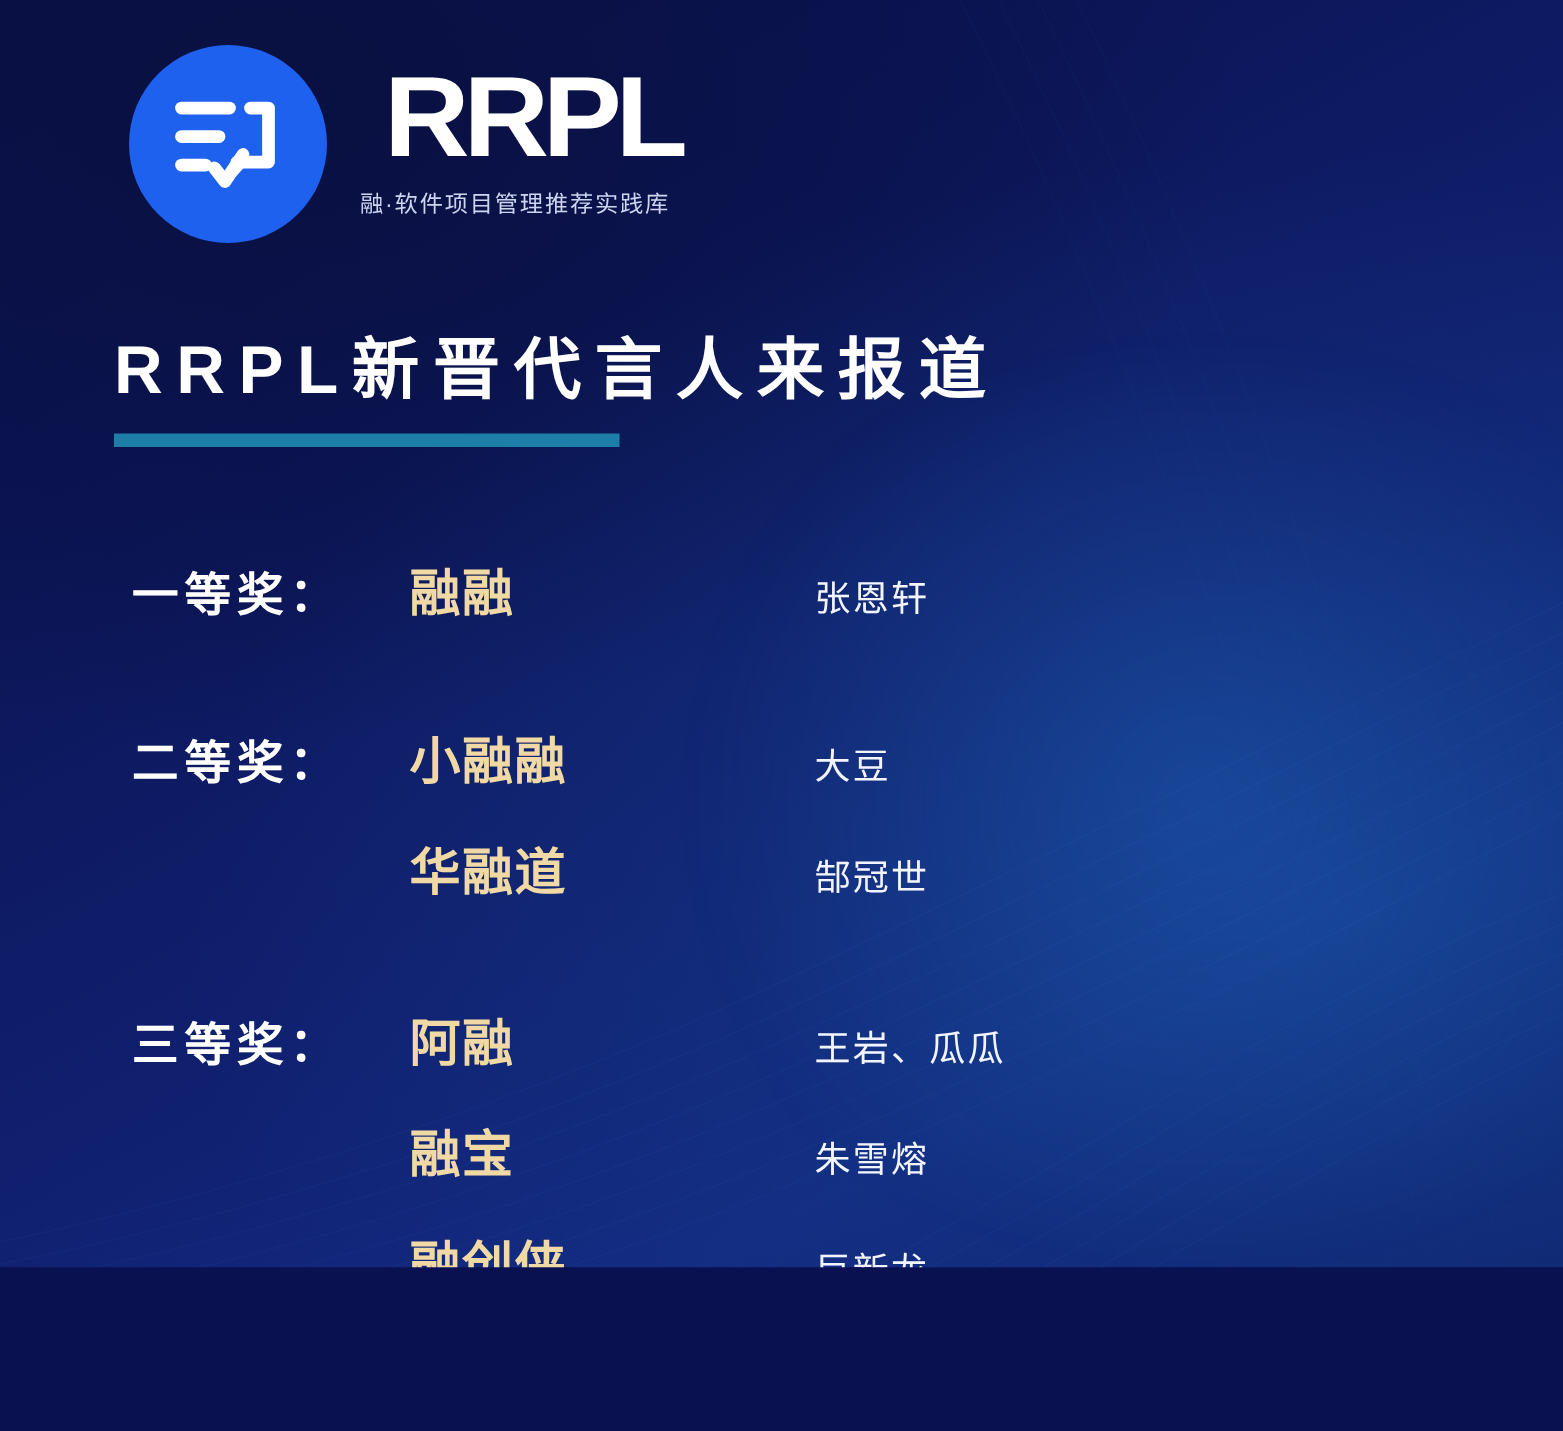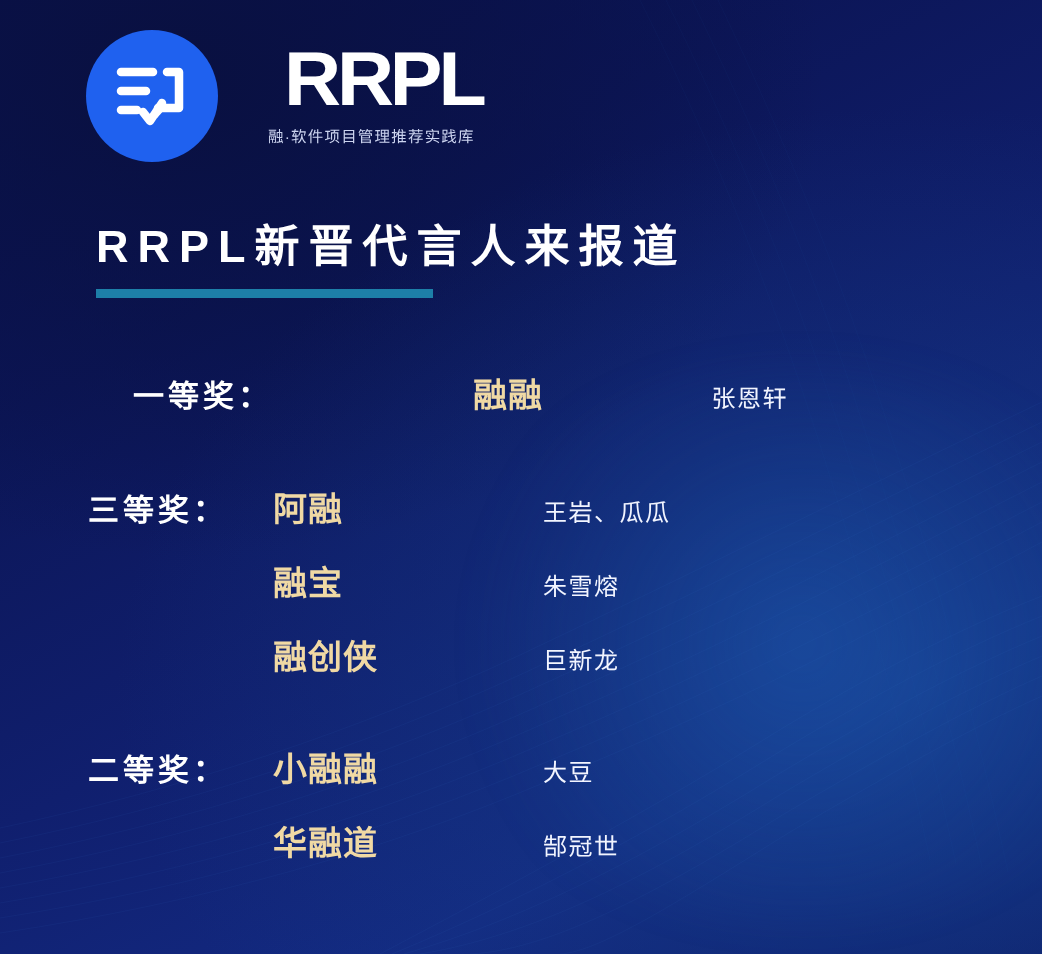--- a/index.html
+++ b/index.html
@@ -4,21 +4,21 @@
 <title>RRPL 新晋代言人来报道</title>
 <style>
   html, body {
     margin: 0;
     padding: 0;
     background: #0a1150;
   }
   #poster {
     position: relative;
     width: 1042px;
-    height: 954px;
+    height: 845px;
     overflow: hidden;
     font-family: "Liberation Sans", "DejaVu Sans", sans-serif;
     background:
       radial-gradient(120% 95% at 88% 72%, rgba(23,74,152,0.62) 0%, rgba(21,60,134,0.34) 33%, rgba(12,28,92,0.0) 64%),
       radial-gradient(85% 70% at 18% 8%, rgba(9,16,64,0.95) 0%, rgba(9,17,70,0.45) 45%, rgba(10,20,78,0) 72%),
       linear-gradient(152deg, #09104a 0%, #0c1658 28%, #101f6e 55%, #132a82 78%, #0e1f6b 100%);
   }
 
   
   .bg-waves {
@@ -75,27 +75,26 @@
     transform: scaleX(1.04);
     transform-origin: left center;
   }
   .logo-tagline {
     margin-top: 7px;
     font-size: 15.5px;
     color: #ccd4ef;
     letter-spacing: 1.2px;
     white-space: nowrap;
     font-family: "Liberation Sans", "DejaVu Sans", sans-serif;
-    margin-left: 28px;
   }
 
   
   .title-block {
     position: absolute;
-    left: 96px;
+    left: 76px;
     top: 222px;
   }
   .title {
     font-size: 45px;
     font-weight: 700;
     color: #ffffff;
     letter-spacing: 9px;
     line-height: 1.12;
     white-space: nowrap;
     font-family: "Liberation Sans", "DejaVu Sans", sans-serif;
@@ -108,21 +107,21 @@
   }
 
   
   .awards {
     position: absolute;
     left: 88px;
     top: 368px;
     width: 700px;
   }
   .award-group { display: block; }
-  .group-gap-1 { margin-top: 0; text-align: right; }
+  .group-gap-1 { margin-top: 0; }
   .group-gap-2 { margin-top: 38px; }
   .group-gap-3 { margin-top: 40px; }
 
   .award-row {
     display: flex;
     align-items: baseline;
     height: 74px;
   }
   .award-label {
     width: 185px;
@@ -215,45 +214,45 @@
   <div class="awards">
 
     <div class="award-group group-gap-1">
       <div class="award-row">
         <span class="award-label">一等奖：</span>
         <span class="award-nick">融融</span>
         <span class="award-person">张恩轩</span>
       </div>
     </div>
 
+    <div class="award-group group-gap-2">
+      <div class="award-row">
+        <span class="award-label">二等奖：</span>
+        <span class="award-nick">小融融</span>
+        <span class="award-person">大豆</span>
+      </div>
+      <div class="award-row">
+        <span class="award-label"></span>
+        <span class="award-nick">华融道</span>
+        <span class="award-person">郜冠世</span>
+      </div>
+    </div>
+
     <div class="award-group group-gap-3">
       <div class="award-row">
         <span class="award-label">三等奖：</span>
         <span class="award-nick">阿融</span>
         <span class="award-person">王岩、瓜瓜</span>
       </div>
       <div class="award-row">
         <span class="award-label"></span>
         <span class="award-nick">融宝</span>
         <span class="award-person">朱雪熔</span>
       </div>
       <div class="award-row">
         <span class="award-label"></span>
         <span class="award-nick">融创侠</span>
         <span class="award-person">巨新龙</span>
       </div>
     </div>
 
-    <div class="award-group group-gap-2">
-      <div class="award-row">
-        <span class="award-label">二等奖：</span>
-        <span class="award-nick">小融融</span>
-        <span class="award-person">大豆</span>
-      </div>
-      <div class="award-row">
-        <span class="award-label"></span>
-        <span class="award-nick">华融道</span>
-        <span class="award-person">郜冠世</span>
-      </div>
-    </div>
-
   </div>
 </div>
 
 </body></html>

